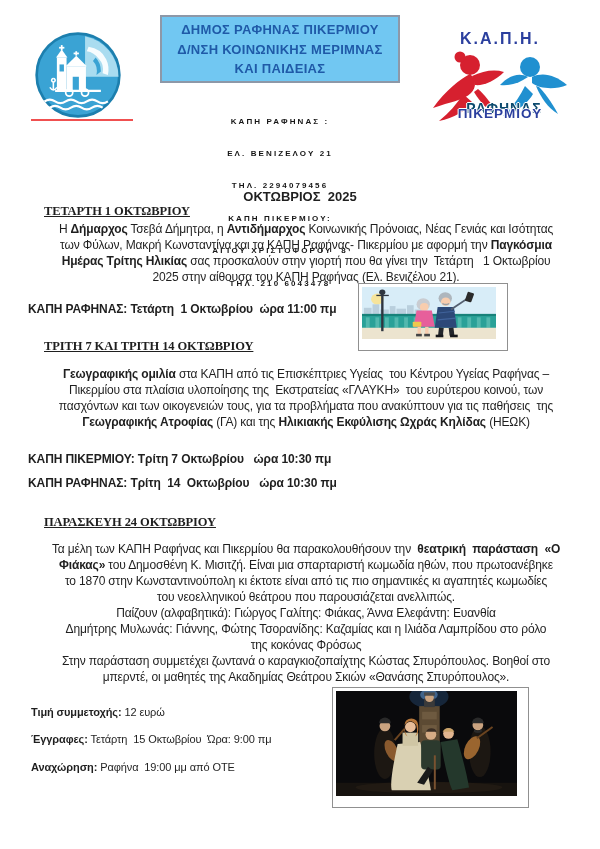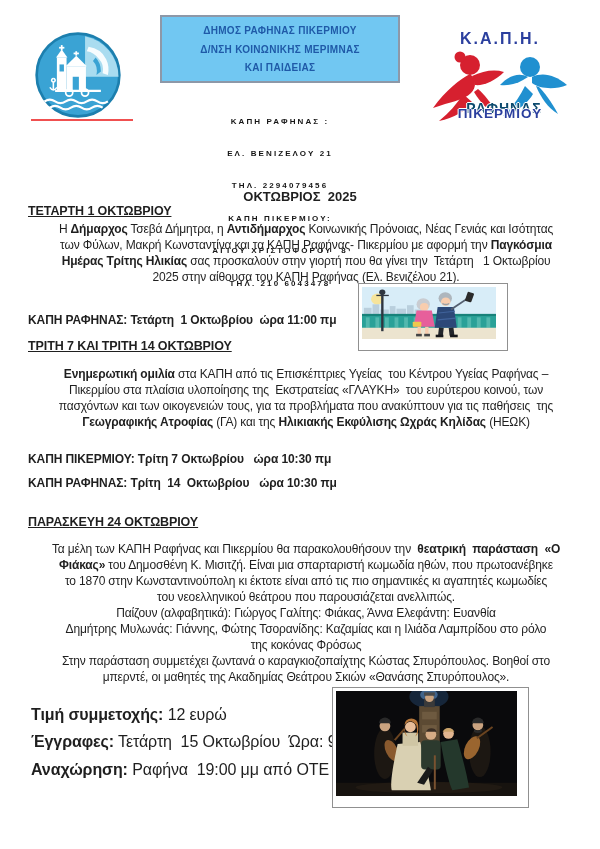--- a/index.html
+++ b/index.html
@@ -9,50 +9,50 @@
   }
   .pre{white-space:pre-wrap;}
   .b{font-weight:bold;}
   
   .muni-logo{position:absolute;left:34px;top:31px;width:88px;height:88px;}
   .muni-underline{position:absolute;left:31px;top:119px;width:102px;height:2px;background:#f05050;}
   .dept-box{
     position:absolute;left:160px;top:15px;width:236px;height:64px;
     background:#71c7f2;border:2px solid #8d98a8;
     display:flex;flex-direction:column;justify-content:space-evenly;align-items:center;
-    font-weight:bold;font-size:10px;letter-spacing:.3px;color:#1f5aa8;text-align:center;
+    font-weight:bold;font-size:13px;letter-spacing:.3px;color:#1f5aa8;text-align:center;
   }
   .kapi-logo{position:absolute;left:424px;top:30px;width:152px;height:108px;text-align:center;}
   .kapi-title{font-size:16px;font-weight:bold;letter-spacing:2px;color:#2b3f9e;
     text-shadow:0 0 1px #fff;}
   .kapi-figures{position:absolute;left:6px;top:20px;width:140px;height:76px;}
   .kapi-sub1{position:absolute;left:4px;top:70px;width:100%;font-size:14px;font-weight:bold;color:#0c4a6e;
     letter-spacing:1px;text-shadow:-1px 0 #fff,1px 0 #fff,0 -1px #fff,0 1px #fff;}
   .kapi-sub2{position:absolute;left:0;top:76px;width:100%;font-size:13.5px;font-weight:bold;color:#2b3f9e;
     letter-spacing:1px;text-shadow:-1px 0 #fff,1px 0 #fff,0 -1px #fff,0 1px #fff;}
   .contact{
     position:absolute;left:158px;top:95px;width:244px;text-align:center;
     font-weight:bold;font-size:8px;letter-spacing:2.1px;line-height:10.8px;color:#151515;
   }
   
   .month{position:absolute;left:0;top:189px;width:100%;text-align:center;
     font-size:13px;font-weight:bold;}
-  .sec-head{position:absolute;left:28px;font-size:12.5px;font-weight:bold;
-    text-decoration:underline;letter-spacing:-0.1px;}
+  .sec-head{position:absolute;left:44px;font-size:12.5px;font-weight:bold;
+    text-decoration:underline;letter-spacing:-0.1px;font-family:Liberation Serif, serif;}
   .para{position:absolute;left:28px;width:556px;font-size:12px;line-height:16px;
     letter-spacing:-0.15px;text-align:center;}
   .sched{position:absolute;left:28px;font-size:12px;font-weight:bold;letter-spacing:-0.1px;}
   .castline{white-space:pre-wrap;}
   
   .imgbox{position:absolute;background:#fff;border:1px solid #909090;padding:3px;}
   .imgbox svg{display:block;}
   .cartoon-box{left:358px;top:283px;width:142px;height:60px;}
   .theatre-box{left:332px;top:687px;width:189px;height:113px;}
   
-  .detail{position:absolute;font-size:16px;letter-spacing:-0.1px;}
+  .detail{position:absolute;font-size:11px;letter-spacing:-0.1px;}
 </style>
 </head>
 <body>
 
 <div class="page">
 
   <svg class="muni-logo" viewBox="0 0 100 100">
     <circle cx="50" cy="50" r="47" fill="#3aa3d4" stroke="#1c7fae" stroke-width="3"></circle>
     <path d="M58,6 A47,47 0 0 1 96,52 L58,52 Z" fill="#a9dcf0"></path>
 
@@ -121,21 +121,21 @@
     <div>ΤΗΛ. 210 6043478</div>
   </div>
 
   <div class="month pre">ΟΚΤΩΒΡΙΟΣ  2025</div>
 
   <div class="sec-head" style="top:204px">ΤΕΤΑΡΤΗ 1 ΟΚΤΩΒΡΙΟΥ</div>
   <div class="para pre" style="top:221px"><span>Η </span><span class="b">Δήμαρχος</span><span> Τσεβά Δήμητρα, η </span><span class="b">Αντιδήμαρχος</span><span> Κοινωνικής Πρόνοιας, Νέας Γενιάς και Ισότητας
 των Φύλων, Μακρή Κωνσταντίνα και τα ΚΑΠΗ Ραφήνας- Πικερμίου με αφορμή την </span><span class="b">Παγκόσμια
 Ημέρας Τρίτης Ηλικίας</span><span> σας προσκαλούν στην γιορτή που θα γίνει την  Τετάρτη   1 Οκτωβρίου
 2025 στην αίθουσα του ΚΑΠΗ Ραφήνας (Ελ. Βενιζέλου 21).</span></div>
-  <div class="sched pre" style="top:313px">ΚΑΠΗ ΡΑΦΗΝΑΣ: Τετάρτη  1 Οκτωβρίου  ώρα 11:00 πμ</div>
+  <div class="sched pre" style="top:302px">ΚΑΠΗ ΡΑΦΗΝΑΣ: Τετάρτη  1 Οκτωβρίου  ώρα 11:00 πμ</div>
 
   <div class="imgbox cartoon-box">
     <svg viewBox="0 0 140 60" width="134" height="52" preserveAspectRatio="none">
       <rect x="0" y="0" width="140" height="60" fill="#d8edf8"></rect>
       <circle cx="16" cy="14" r="6.5" fill="#f6e49b"></circle>
       <g fill="#b9cfdd">
         <rect x="2" y="24" width="8" height="12"></rect>
           <rect x="11" y="20" width="7" height="16"></rect>
         <rect x="19" y="26" width="9" height="10"></rect>
           <rect x="29" y="22" width="6" height="14"></rect>
@@ -180,21 +180,21 @@
       <path d="M93,26 L112,12" stroke="#556070" stroke-width="2"></path>
       <rect x="109" y="6" width="7" height="11" rx="1.2" fill="#2b2b2b" transform="rotate(18 112 11)"></rect>
       <rect x="80" y="47" width="5" height="9" fill="#23262b" transform="rotate(6 82 51)"></rect>
       <rect x="91" y="47" width="5" height="9" fill="#23262b" transform="rotate(-6 93 51)"></rect>
       <rect x="77" y="55" width="8" height="3" fill="#15171a"></rect>
         <rect x="92" y="55" width="8" height="3" fill="#15171a"></rect>
     </svg>
   </div>
 
   <div class="sec-head" style="top:339px">ΤΡΙΤΗ 7 ΚΑΙ ΤΡΙΤΗ  14 ΟΚΤΩΒΡΙΟΥ</div>
-  <div class="para pre" style="top:366px"><span class="b">Ενημερωτική ομιλία</span><span> στα ΚΑΠΗ από τις Επισκέπτριες Υγείας  του Κέντρου Υγείας Ραφήνας –
+  <div class="para pre" style="top:366px"><span class="b">Γεωγραφικής ομιλία</span><span> στα ΚΑΠΗ από τις Επισκέπτριες Υγείας  του Κέντρου Υγείας Ραφήνας –
 Πικερμίου στα πλαίσια υλοποίησης της  Εκστρατείας «ΓΛΑΥΚΗ»  του ευρύτερου κοινού, των
 πασχόντων και των οικογενειών τους, για τα προβλήματα που ανακύπτουν για τις παθήσεις  της
 </span><span class="b">Γεωγραφικής Ατροφίας</span><span> (ΓΑ) και της </span><span class="b">Ηλικιακής Εκφύλισης Ωχράς Κηλίδας</span><span> (ΗΕΩΚ)</span></div>
   <div class="sched pre" style="top:452px">ΚΑΠΗ ΠΙΚΕΡΜΙΟΥ: Τρίτη 7 Οκτωβρίου   ώρα 10:30 πμ</div>
   <div class="sched pre" style="top:476px">ΚΑΠΗ ΡΑΦΗΝΑΣ: Τρίτη  14  Οκτωβρίου   ώρα 10:30 πμ</div>
 
   <div class="sec-head" style="top:515px">ΠΑΡΑΣΚΕΥΗ 24 ΟΚΤΩΒΡΙΟΥ</div>
   <div class="para" style="top:541px">
     <div class="pre"><span>Τα μέλη των ΚΑΠΗ Ραφήνας και Πικερμίου θα παρακολουθήσουν την  </span><span class="b">θεατρική  παράσταση  «Ο
 Φιάκας»</span><span> του Δημοσθένη Κ. Μισιτζή. Είναι μια σπαρταριστή κωμωδία ηθών, που πρωτοανέβηκε

